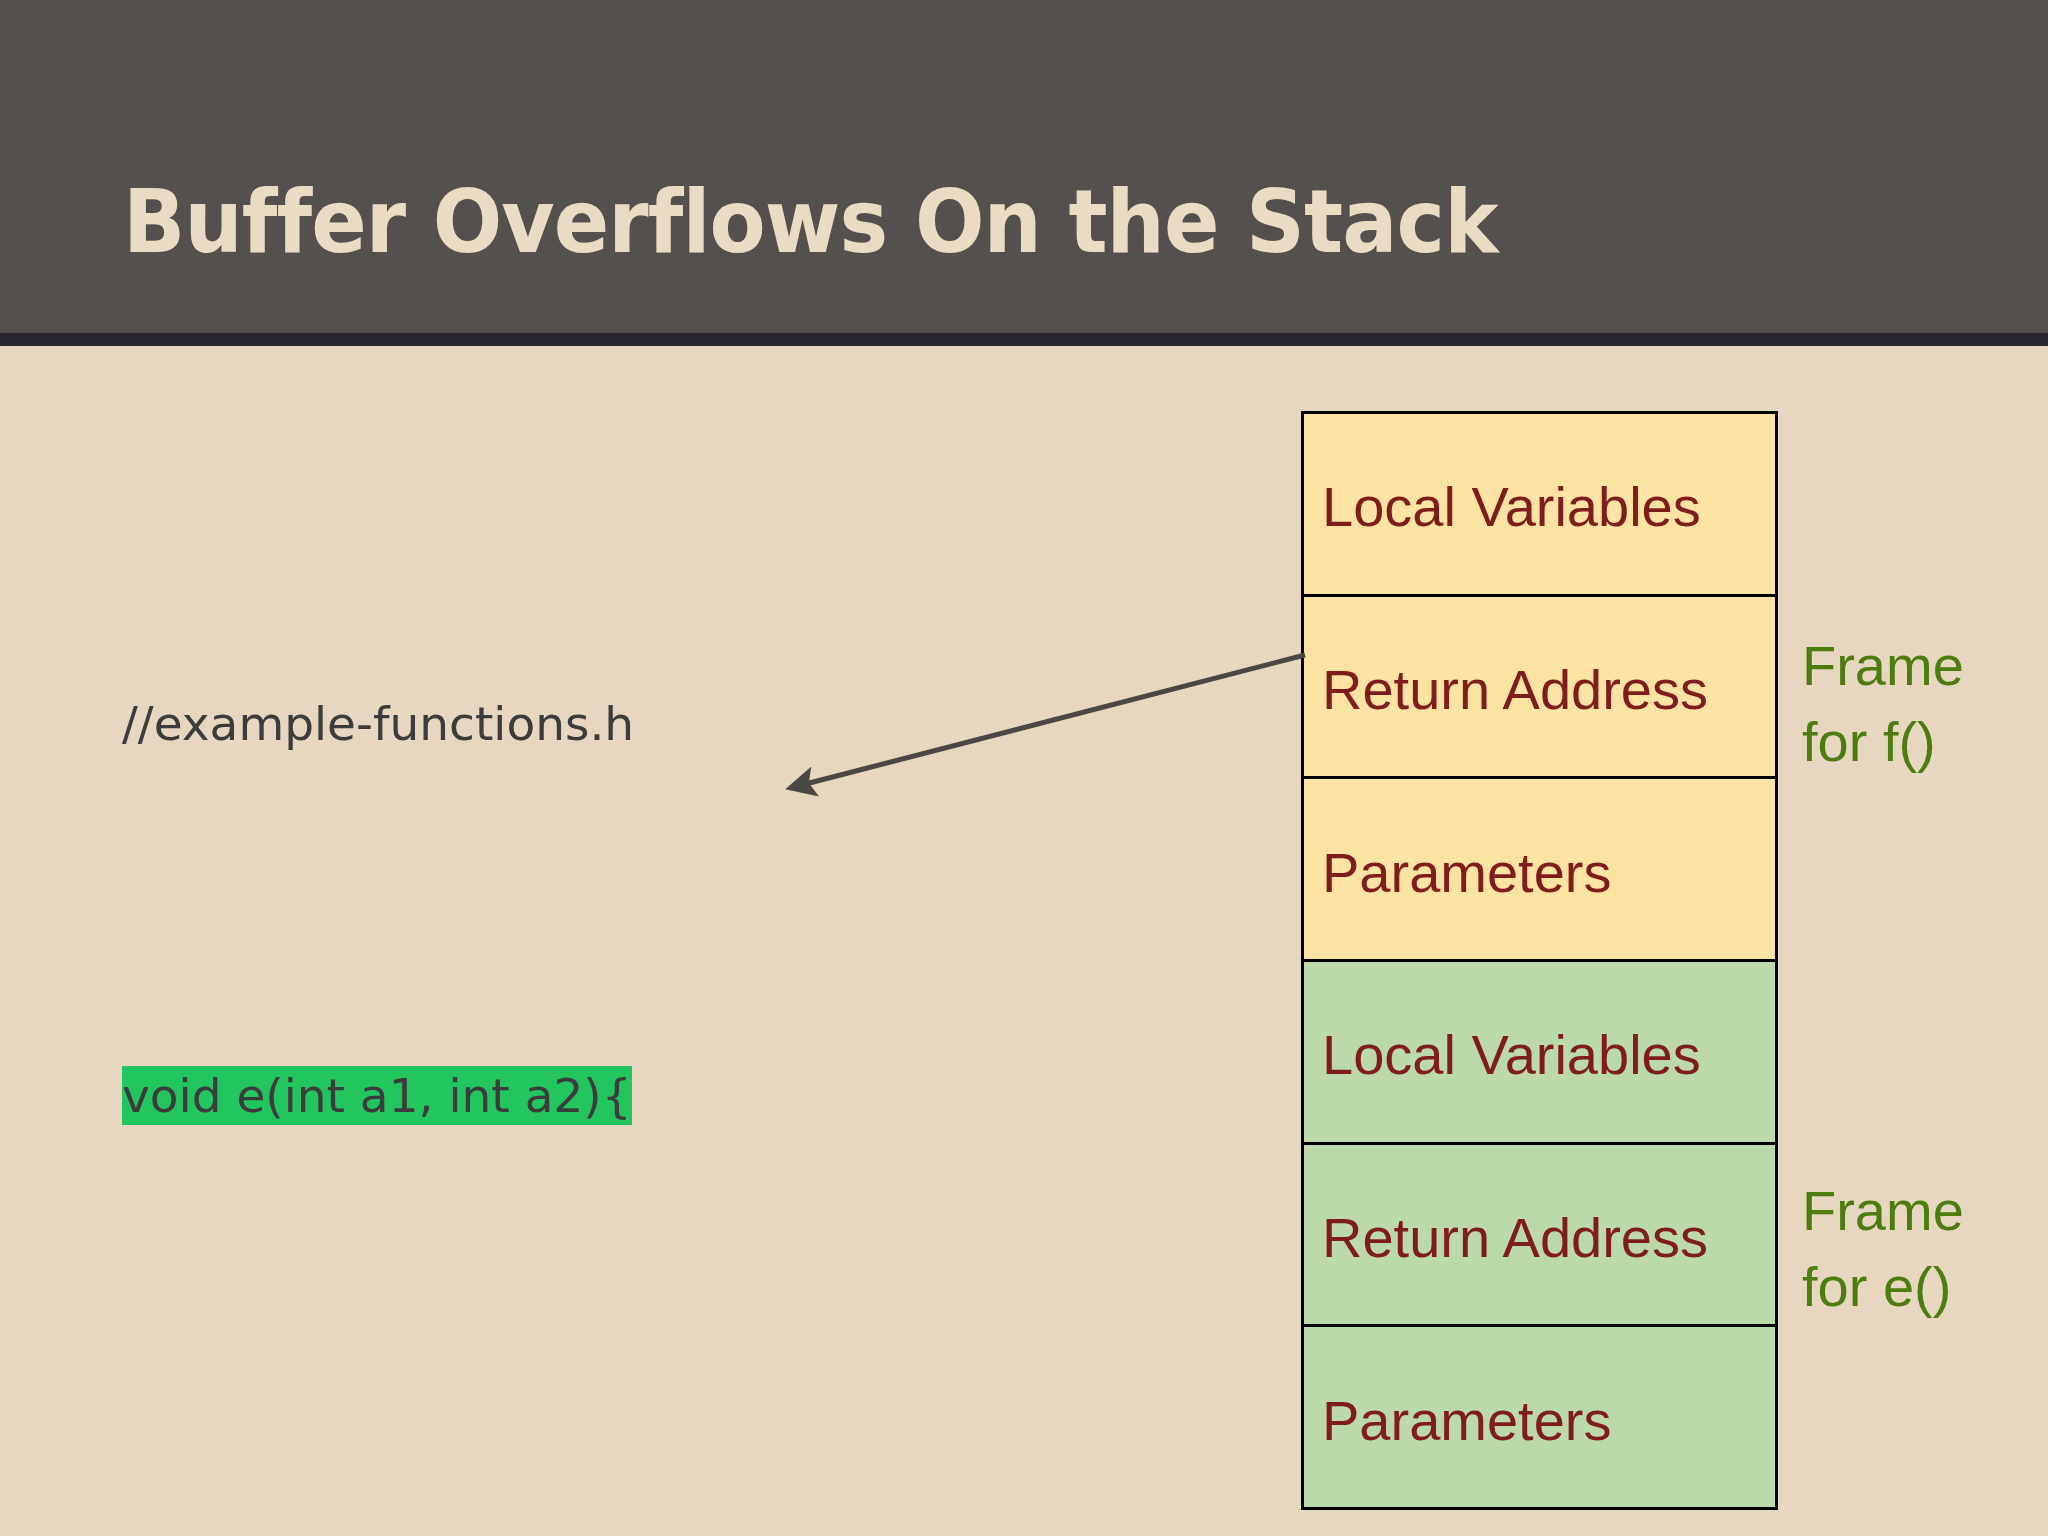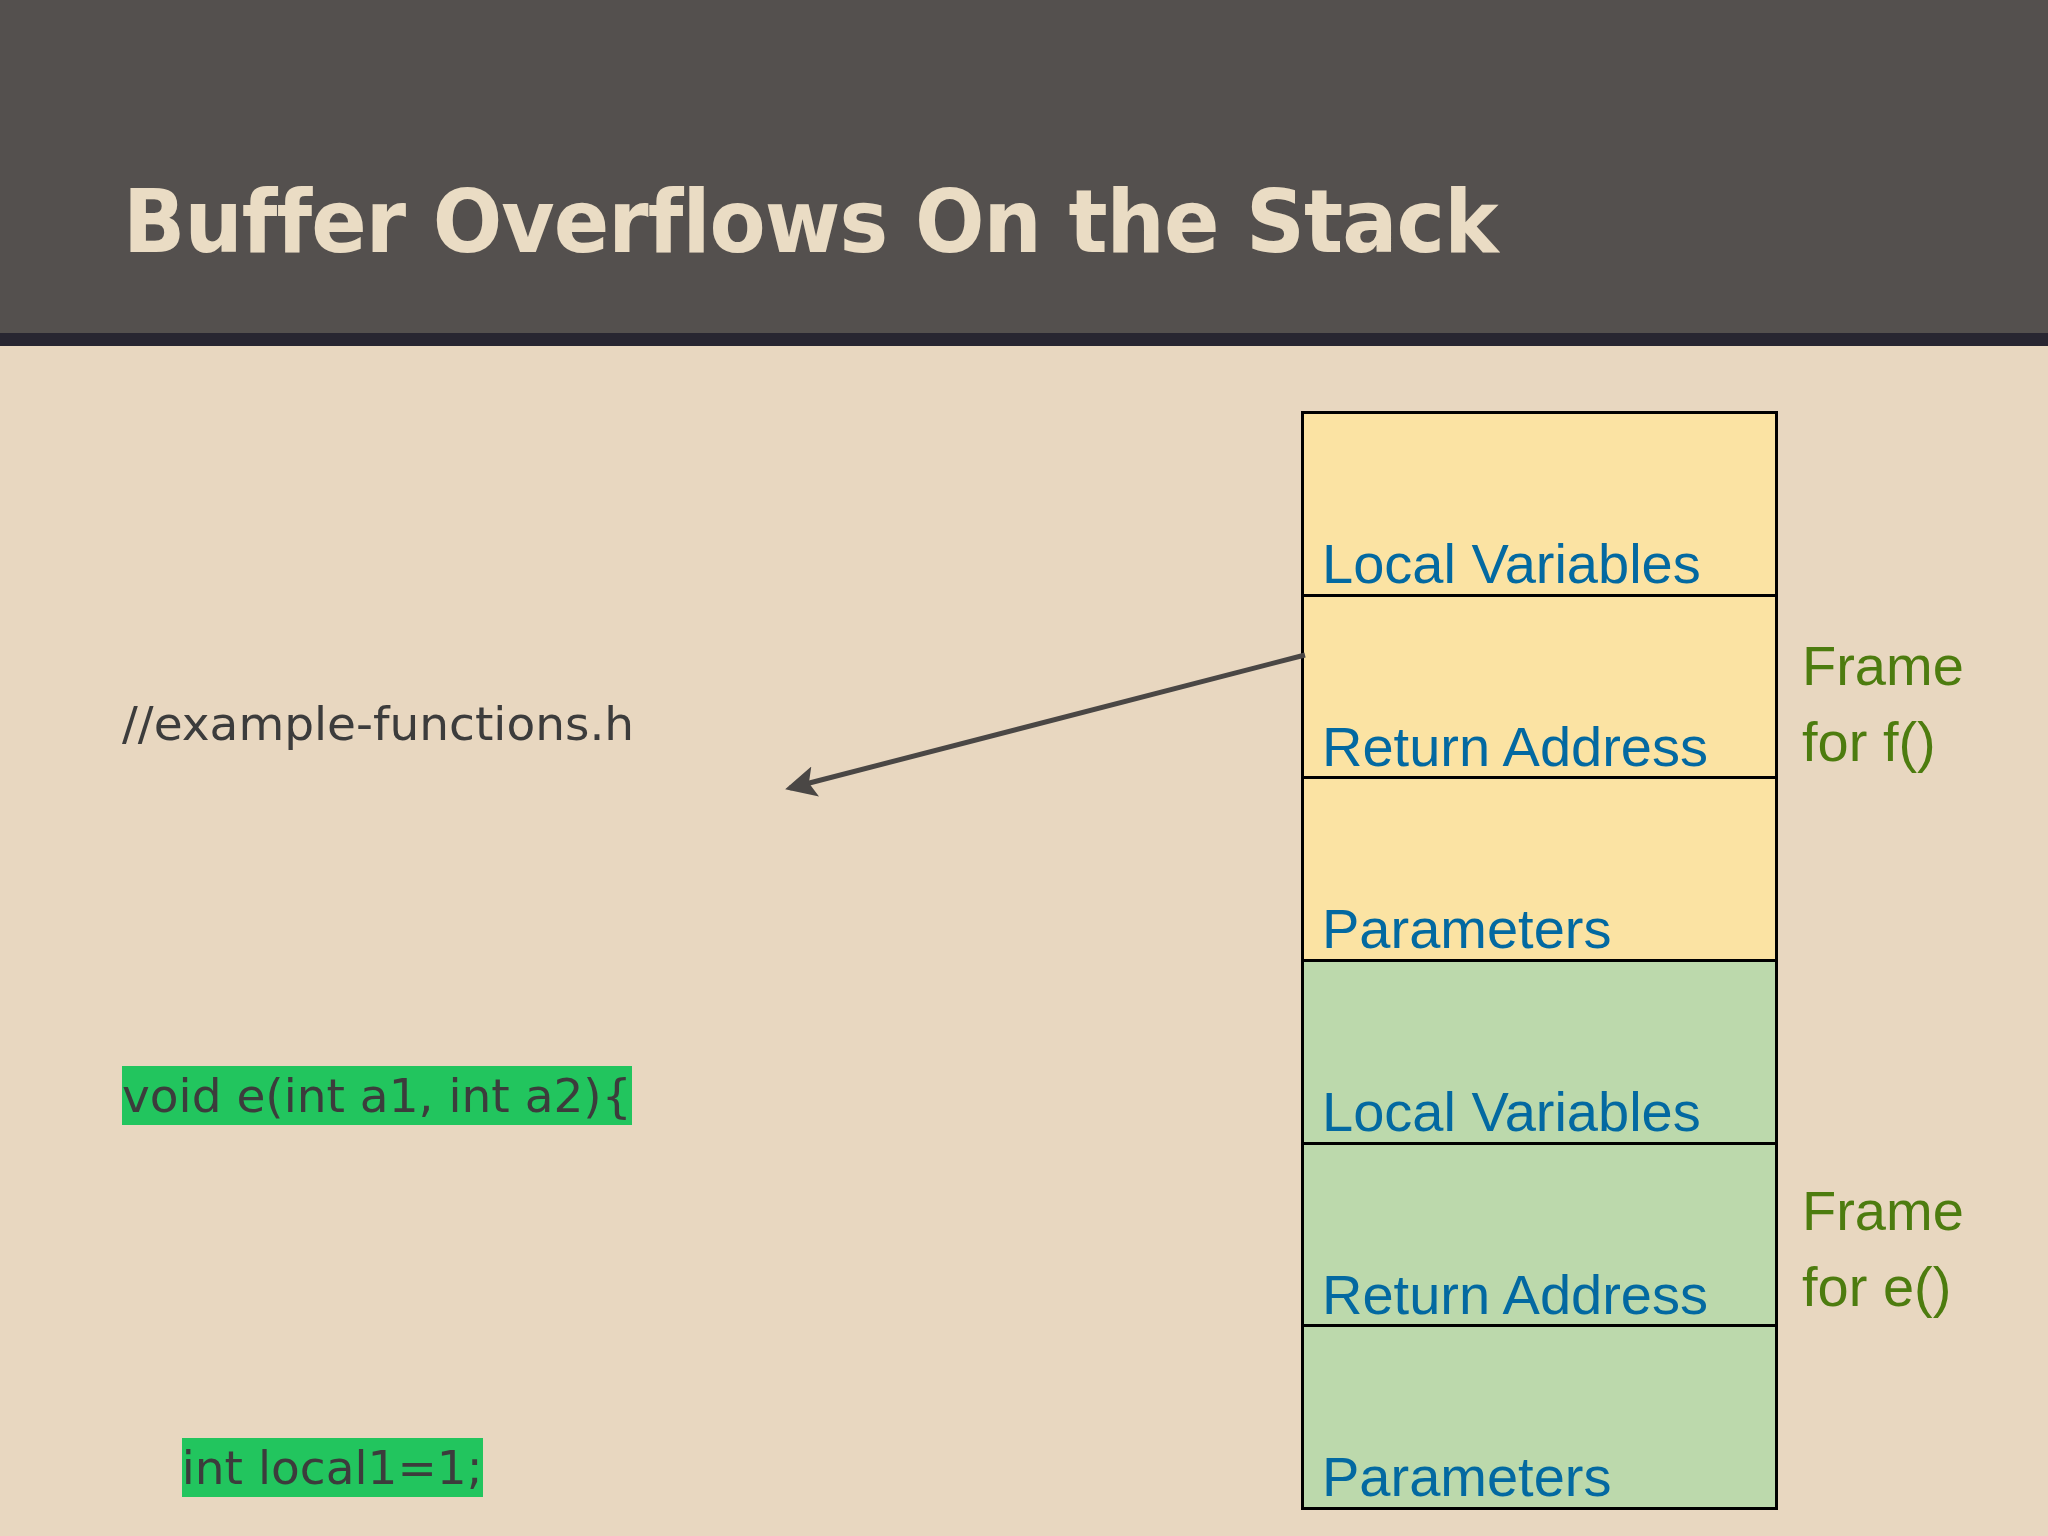--- a/index.html
+++ b/index.html
@@ -82,27 +82,27 @@
     border: 3px solid #000000;
     box-sizing: border-box;
     display: flex;
     flex-direction: column;
   }
   #stack-diagram .stack-row {
     flex: 1 1 0;
     border-bottom: 3px solid #000000;
     box-sizing: border-box;
     display: flex;
-    align-items: flex-end;
+    align-items: center;
     padding-left: 18px;
     padding-top: 8px;
     font-family: "Liberation Sans", sans-serif;
     font-size: 56px;
     line-height: 1.05;
-    color: #0369a1;
+    color: #7f1d1d;
     white-space: nowrap;
   }
   #stack-diagram .stack-row:last-child { border-bottom: none; }
   #stack-diagram .fill-yellow { background: #FBE3A3; }
   #stack-diagram .fill-green  { background: #BCD9AC; }
 
   
   .frame-label {
     position: absolute;
     font-family: "Liberation Sans", sans-serif;
@@ -132,21 +132,20 @@
   <div id="title-banner"></div>
   <div id="title-rule"></div>
   <div id="slide-title">Buffer Overflows On the Stack</div>
 
   <div id="code-block">
 
     <div class="code-line"><span class="hl plain">//example-functions.h</span></div>
 
     <div class="code-line"><span class="hl hl-green">void e(int a1, int a2){</span></div>
 
-    <div class="code-line"><span>    </span><span class="hl hl-green">int local1=1;</span></div>
 
     
 
     
 
     
 
     
 
     

